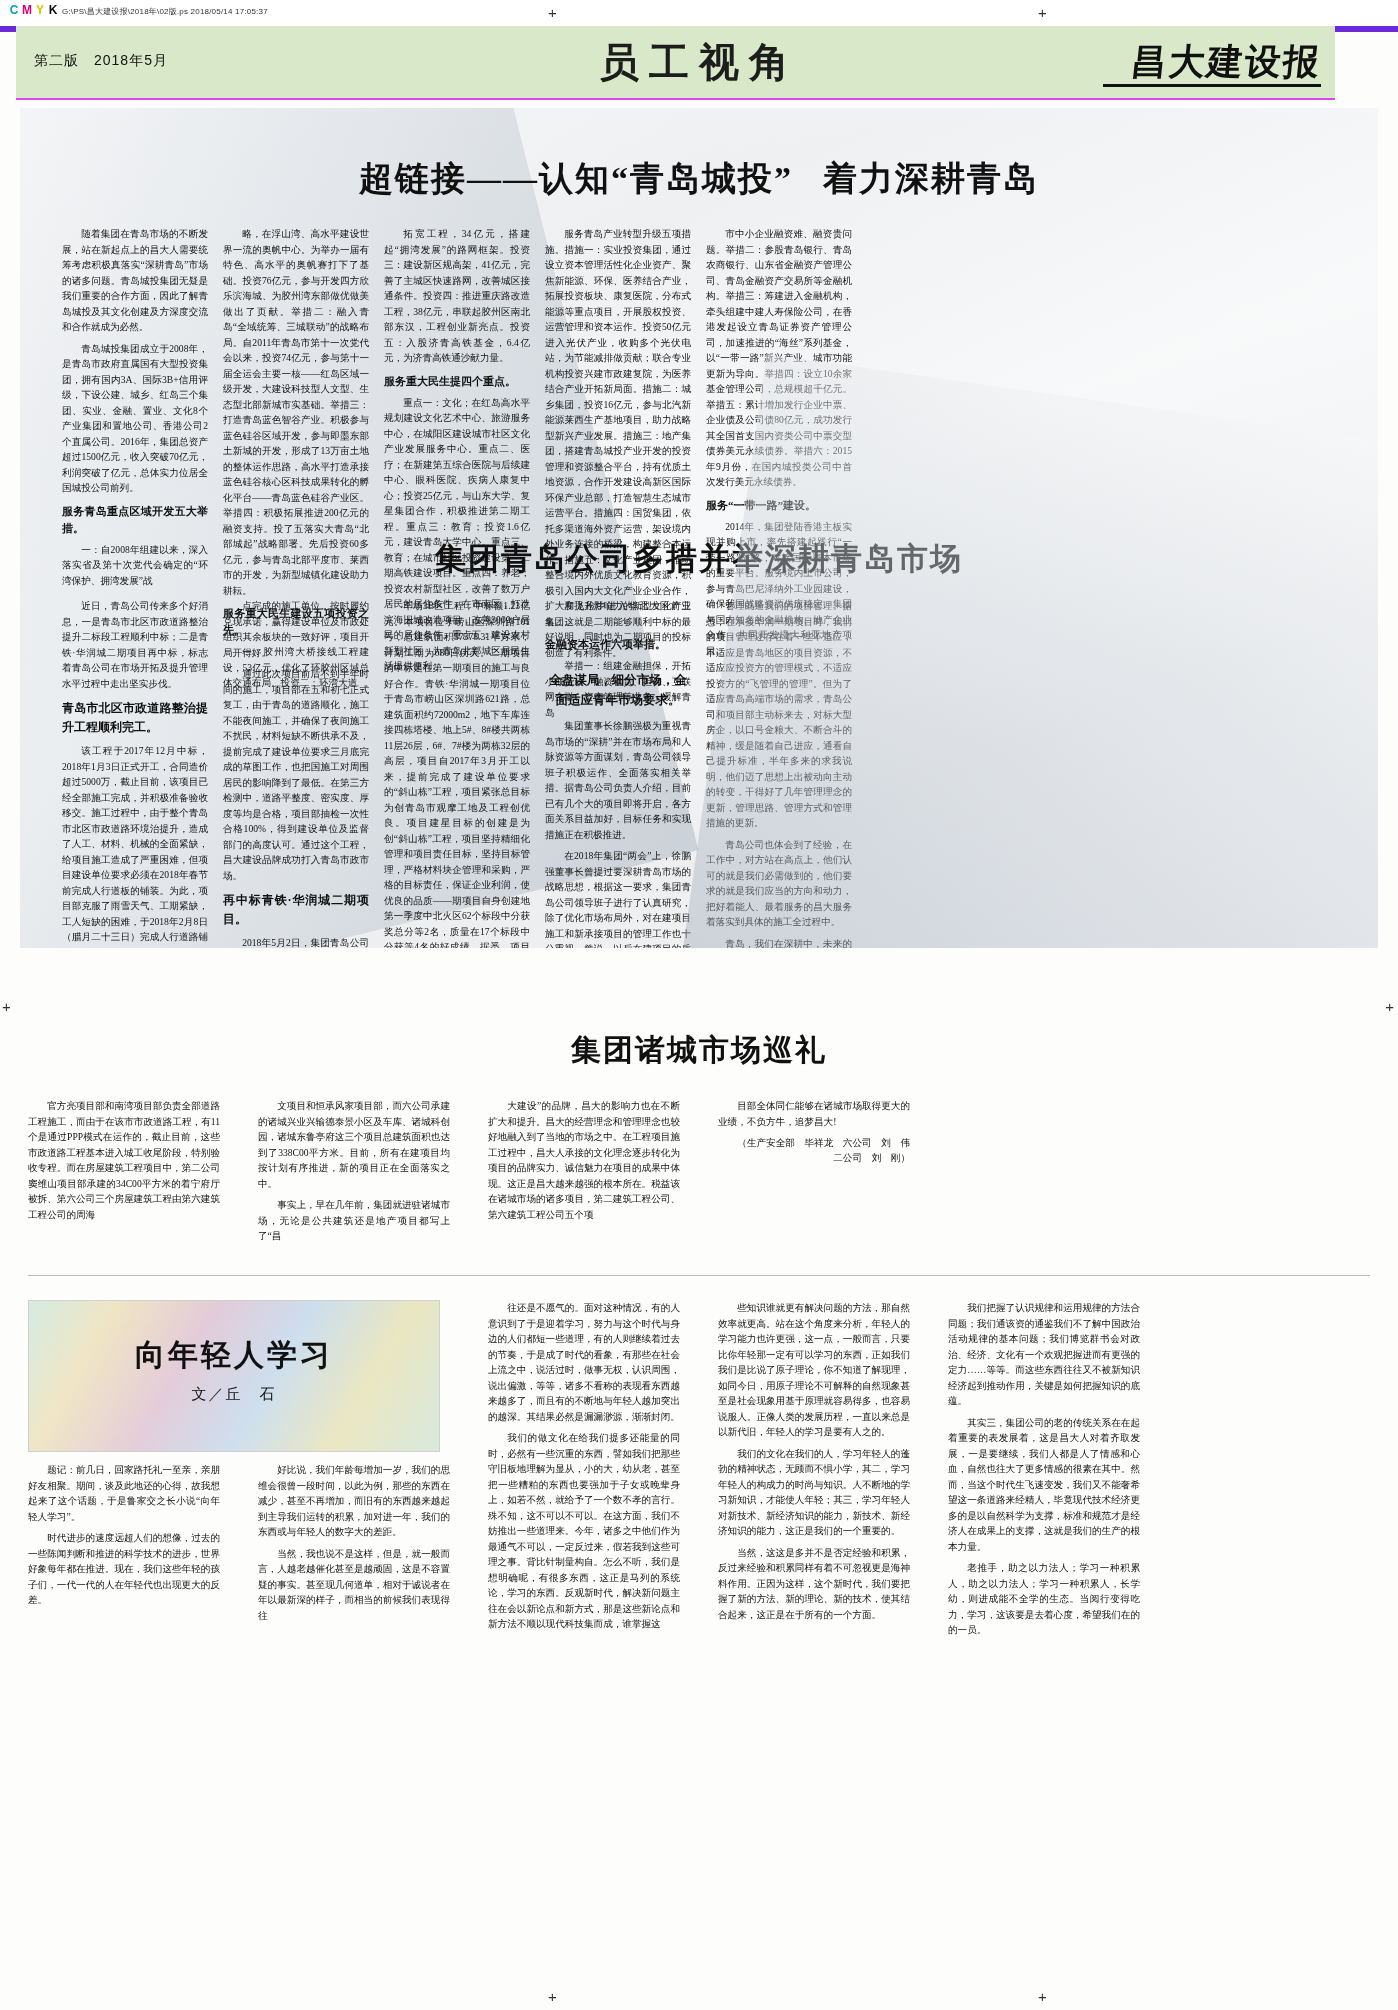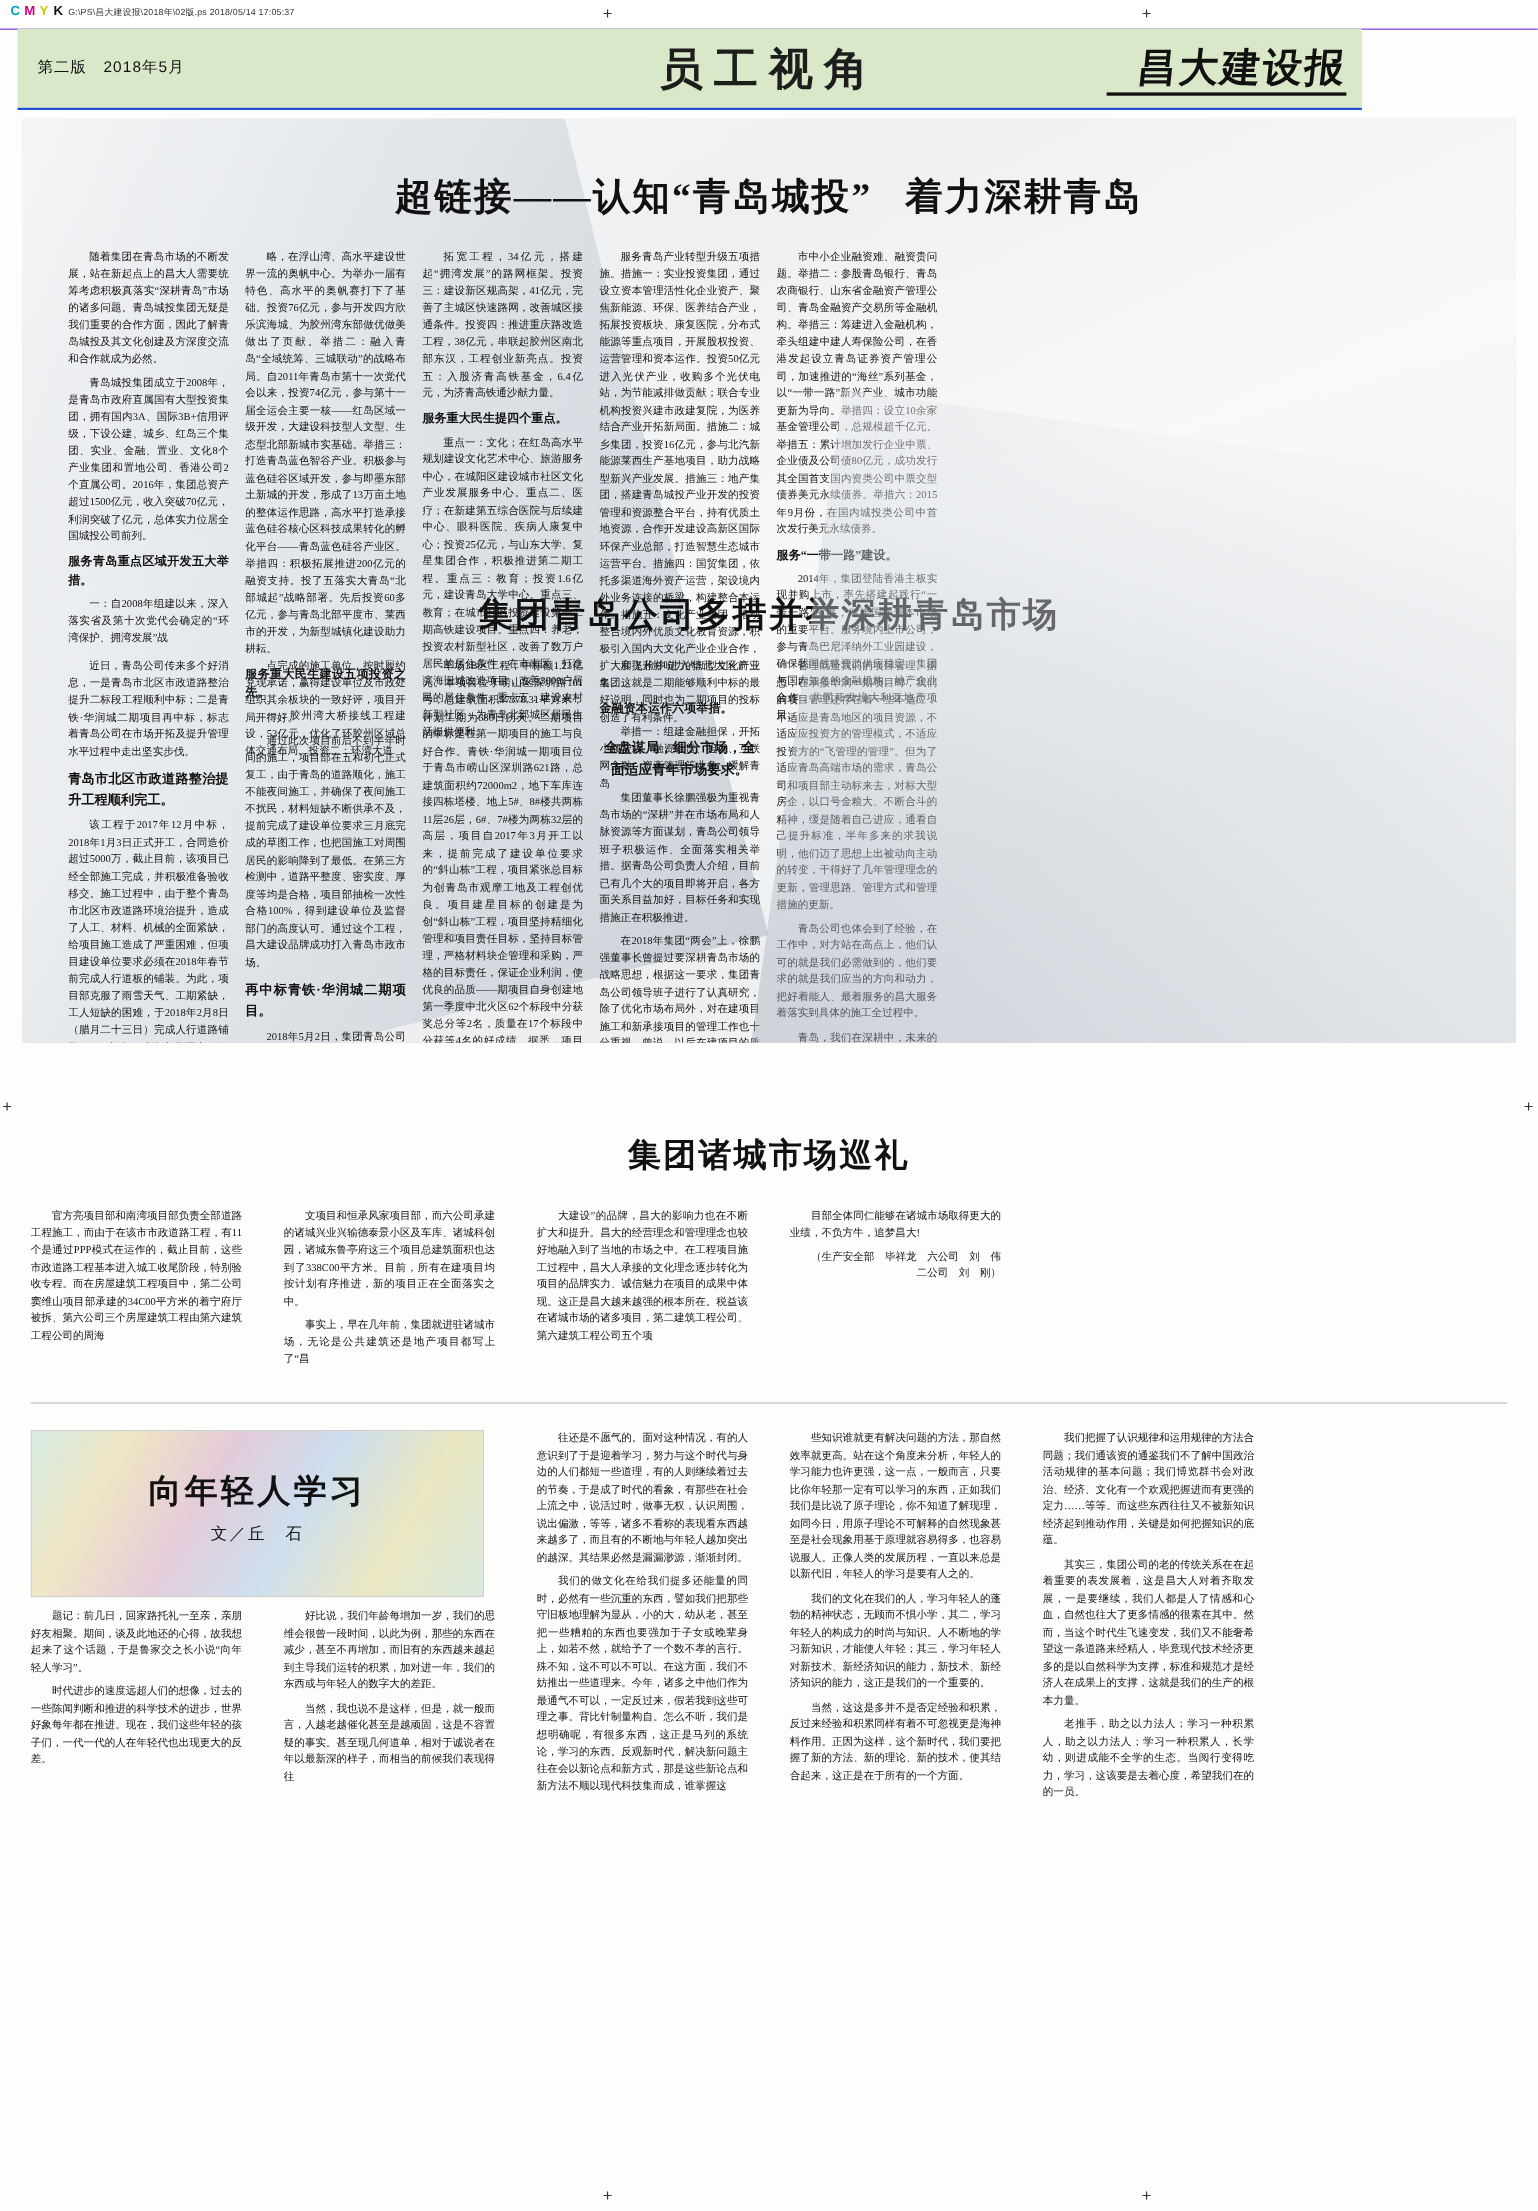--- a/index.html
+++ b/index.html
@@ -9,34 +9,34 @@
     font-family:"Liberation Serif", serif;
     color:#111;
     overflow:hidden;
     position:relative;
   }
   .page{position:relative;width:1398px;height:2010px;}
 
   
   .regbar{
     position:absolute;top:0;left:0;width:1398px;height:26px;
-    border-bottom:1px solid #6d28d9;
+    border-bottom:6px solid #6d28d9;
     background:#fff;
   }
   .cmyk{position:absolute;left:8px;top:3px;font-size:12px;font-family:"Liberation Sans",sans-serif;letter-spacing:1px;}
   .cmyk span{display:inline-block;width:13px;text-align:center;font-weight:bold;}
   .c-c{color:#00a0c6;}.c-m{color:#d4007f;}.c-y{color:#d8c400;}.c-k{color:#111;}
   .filepath{position:absolute;left:62px;top:6px;font-size:8px;font-family:"Liberation Sans",sans-serif;color:#333;letter-spacing:0.2px;}
   .crossmark{position:absolute;color:#333;font-size:15px;font-family:"Liberation Sans",sans-serif;}
 
   
   .masthead{
-    position:absolute;left:16px;top:26px;width:1222px;height:72px;
+    position:absolute;left:16px;top:26px;width:1319px;height:72px;
     background:#d9e8c8;
-    border-bottom:2px solid #1d4ed8;
+    border-bottom:2px solid #d946ef;
   }
   .issue{
     position:absolute;left:18px;top:26px;font-size:14px;
     font-family:"Liberation Sans",sans-serif;color:#111;letter-spacing:1px;
   }
   .mast-title{
     position:absolute;left:0;top:0;width:1366px;height:72px;
     display:flex;align-items:center;justify-content:center;
     font-size:40px;font-weight:bold;letter-spacing:10px;color:#1d1d1d;
   }

